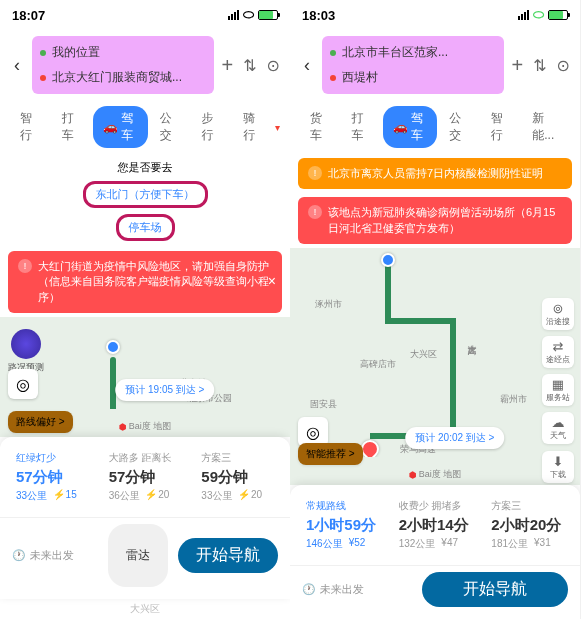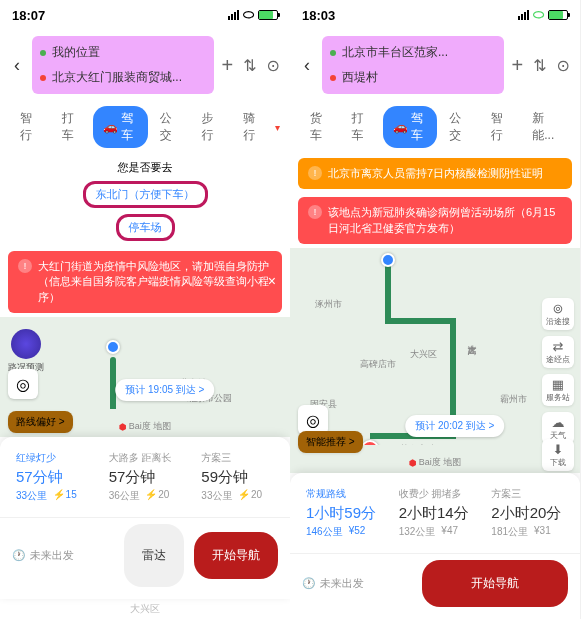--- a/index.html
+++ b/index.html
@@ -44,28 +44,28 @@
 .locate-btn { position: absolute; left: 8px; bottom: 10px; width: 30px; height: 30px; background: #fff; border-radius: 6px; display: flex; align-items: center; justify-content: center; box-shadow: 0 1px 3px rgba(0,0,0,0.2); }
 .pref-badge { position: absolute; left: 8px; bottom: -30px; background: #a16207; padding: 4px 8px; font-size: 10px; border-radius: 8px; box-shadow: 0 1px 3px rgba(0,0,0,0.1); }
 .eta-badge { position: absolute; left: 50%; bottom: 8px; transform: translateX(-30%); background: #fff; padding: 4px 10px; font-size: 10px; color: #3385ff; border-radius: 12px; box-shadow: 0 1px 3px rgba(0,0,0,0.2); white-space: nowrap; }
 .baidu-logo { position: absolute; left: 50%; bottom: -25px; transform: translateX(-50%); font-size: 9px; color: #888; display: flex; align-items: center; gap: 2px; }
 .paw { color: #e33; }
 .bottom-sheet { background: #fff; border-radius: 12px 12px 0 0; padding: 10px 0 6px; box-shadow: 0 -2px 8px rgba(0,0,0,0.1); position: relative; z-index: 10; }
 .routes { display: flex; padding: 0 10px 10px; gap: 8px; align-items: flex-end; }
 .route { flex: 1; padding: 4px 6px; }
 .route-tag { font-size: 10px; color: #999; margin-bottom: 3px; }
 .route.active .route-tag { color: #3385ff; }
-.route-time { font-size: 15px; font-weight: 400; color: #333; margin-bottom: 2px; }
+.route-time { font-size: 15px; font-weight: 700; color: #333; margin-bottom: 2px; }
 .route.active .route-time { color: #3385ff; }
 .route-dist { font-size: 10px; color: #999; display: flex; gap: 6px; }
 .route.active .route-dist { color: #3385ff; }
 .action-row { display: flex; align-items: center; padding: 6px 12px; gap: 10px; border-top: 1px solid #f0f0f0; }
 .future-depart { flex: 1; font-size: 11px; color: #999; display: flex; align-items: center; gap: 4px; }
 .radar-btn { padding: 23px 18px; background: #f0f0f0; border-radius: 18px; font-size: 12px; color: #333; }
-.nav-btn { padding: 15px 18px; background: #b91c1c; color: #fff; border-radius: 18px; font-size: 12px; }
+.nav-btn { padding: 7px 18px; background: #0369a1; color: #fff; border-radius: 18px; font-size: 16px; }
 .footer-text { text-align: center; font-size: 10px; color: #bbb; padding: 3px; }
 .route-line { position: absolute; background: #2e8b57; }
 .start-pin { position: absolute; width: 14px; height: 14px; background: #3385ff; border: 2px solid #fff; border-radius: 50%; transform: translate(-50%,-50%); box-shadow: 0 0 3px rgba(0,0,0,0.3); }
 .end-pin { position: absolute; width: 18px; height: 18px; background: #ff4d4f; border: 2px solid #fff; border-radius: 50% 50% 50% 0; transform: translate(-50%,-100%) rotate(-45deg); box-shadow: 0 0 3px rgba(0,0,0,0.3); }
 .map-label { position: absolute; font-size: 9px; color: #888; }
 </style>
 </head>
 <body>
 
 <div class="phone">

